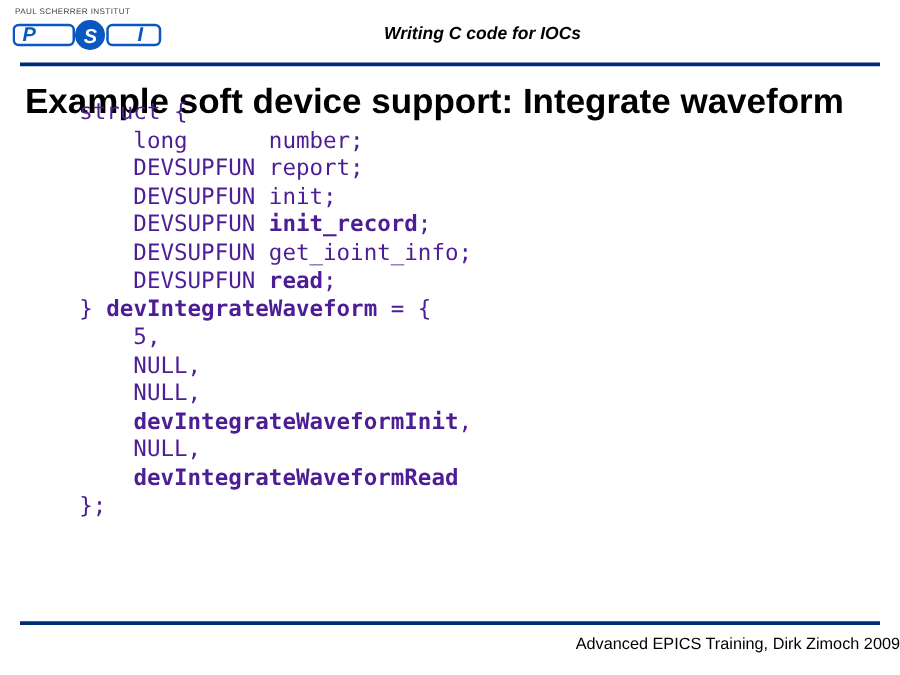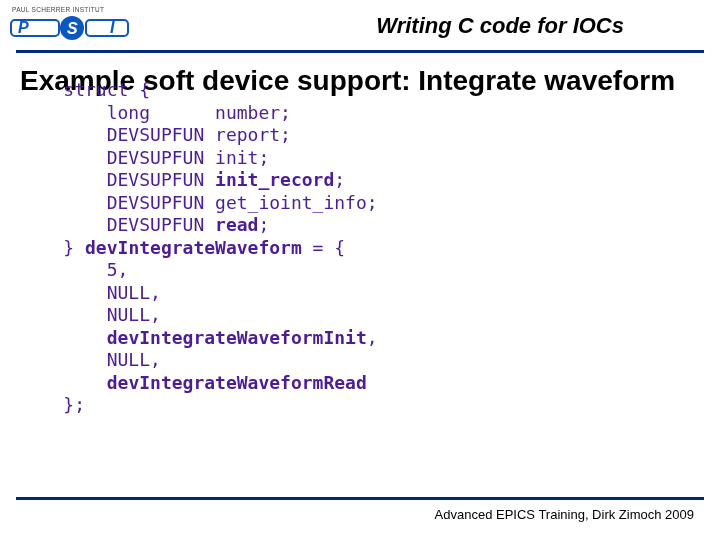--- a/index.html
+++ b/index.html
@@ -34,24 +34,24 @@
     padding-left: 2px;
   }
   .logo-mark {
     position: relative;
     height: 26px;
     margin-top: 1px;
   }
   .logo-mark svg { display:block; }
   .header-title {
     flex: 1;
-    text-align: right;
+    text-align: center;
     font-style: italic;
     font-weight: bold;
-    font-size: 22px;
+    font-size: 14px;
     padding-right: 80px;
   }
   .rule {
     height: 3px;
     background: #002b7a;
     margin: 2px 16px 0 16px;
   }
   .content {
     padding: 12px 20px 0 20px;
   }
@@ -73,21 +73,21 @@
   .footer-rule {
     position: absolute;
     left: 16px;
     right: 16px;
     bottom: 40px;
     height: 3px;
     background: #002b7a;
   }
   .footer {
     position: absolute;
-    right: 26px;
+    right: 0;
     bottom: 18px;
     font-size: 13px;
   }
 </style>
 </head>
 <body>
 
 <div class="header">
   <div class="logo">
     <div class="logo-top">PAUL SCHERRER INSTITUT</div>

